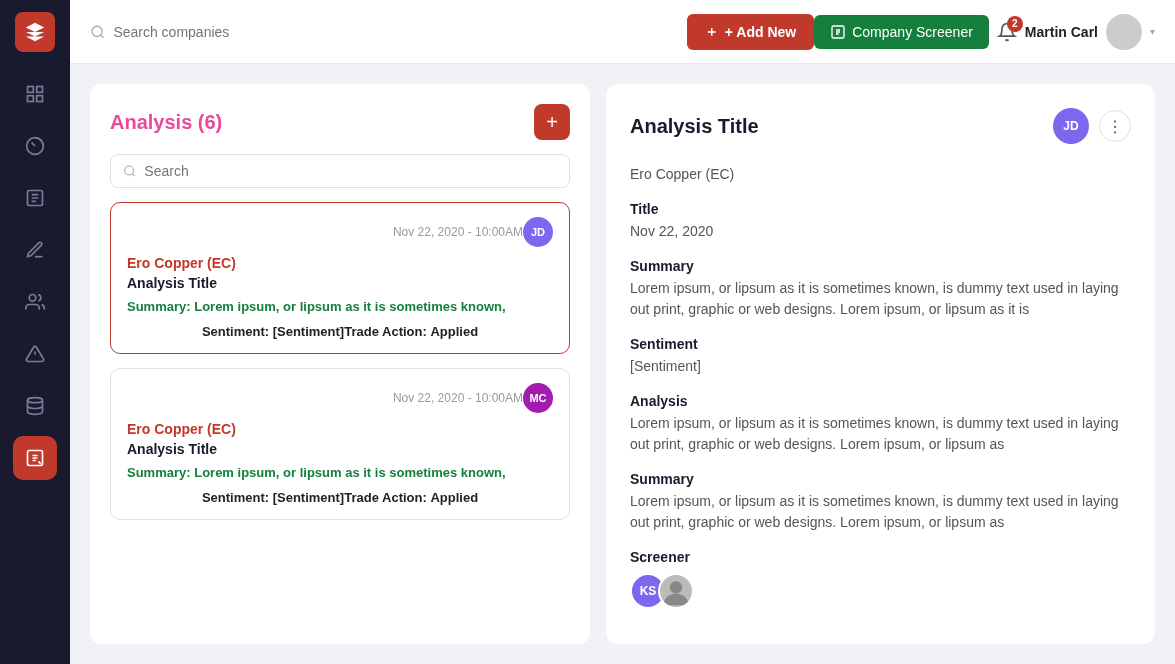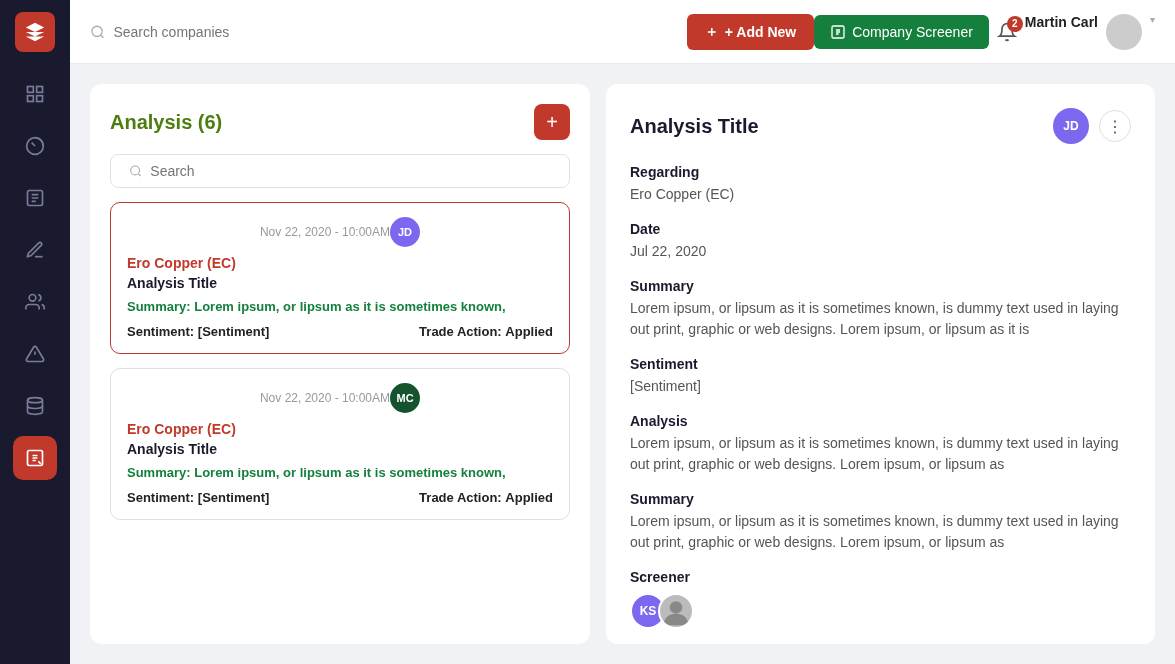--- a/index.html
+++ b/index.html
@@ -97,21 +97,21 @@
       display: flex; align-items: center; justify-content: center;
     }
     .notif-badge {
       position: absolute; top: 2px; right: 2px;
       background: #c0392b; color: #fff; border-radius: 50%;
       width: 16px; height: 16px; font-size: 10px;
       display: flex; align-items: center; justify-content: center;
       font-weight: 700;
     }
     .user-info {
-      display: flex; gap: 8px;
+      display: flex; align-items: center; gap: 8px;
       cursor: pointer;
     }
     .user-name { font-size: 14px; font-weight: 600; color: #222; }
     .user-avatar {
       width: 36px; height: 36px; border-radius: 50%;
       background: #ccc; overflow: hidden;
       display: flex; align-items: center; justify-content: center;
       font-size: 14px; font-weight: 700; color: #fff;
     }
     .chevron-icon { color: #aaa; font-size: 10px; }
@@ -133,65 +133,65 @@
       border-radius: 12px;
       padding: 20px;
       display: flex;
       flex-direction: column;
       gap: 14px;
       overflow: hidden;
     }
     .panel-header {
       display: flex; align-items: center; justify-content: space-between;
     }
-    .panel-title { font-size: 20px; font-weight: 700; color: #4d7c0f; }
+    .panel-title { font-size: 20px; font-weight: 700; color: #ec4899; }
     .btn-add-circle {
       width: 36px; height: 36px;
       background: #c0392b;
       border: none; border-radius: 8px;
       color: #fff; font-size: 20px;
       display: flex; align-items: center; justify-content: center;
       cursor: pointer;
     }
     .search-filter {
       display: flex; align-items: center; gap: 8px;
       border: 1px solid #e0e0e0; border-radius: 8px;
-      padding: 8px 18px;
+      padding: 8px 12px;
       color: #aaa;
     }
     .search-filter input {
       border: none; outline: none; background: transparent;
       font-size: 14px; color: #555; width: 100%;
     }
 
     
     .analysis-card {
       border: 1.5px solid #e0e0e0;
       border-radius: 10px;
       padding: 14px 16px;
       cursor: pointer;
     }
     .analysis-card.selected { border-color: #c0392b; }
     .card-meta {
-      display: flex; align-items: center; justify-content: center;
+      display: flex; align-items: center; justify-content: flex-end;
       margin-bottom: 8px;
     }
     .card-date { font-size: 12px; color: #999; }
     .avatar-circle {
       width: 30px; height: 30px; border-radius: 50%;
       display: flex; align-items: center; justify-content: center;
       font-size: 11px; font-weight: 700; color: #fff;
       flex-shrink: 0;
     }
     .card-company { color: #c0392b; font-size: 14px; font-weight: 600; margin-bottom: 4px; }
     .card-title { font-size: 14px; font-weight: 700; color: #1a1a2e; margin-bottom: 8px; }
     .card-summary { font-size: 13px; color: #555; margin-bottom: 10px; }
     .card-summary span { font-weight: 600; color: #15803d; }
     .card-footer {
-      display: flex; justify-content: space-between;
+      display: flex; justify-content: center;
       font-size: 13px; color: #555;
     }
     .card-footer span { font-weight: 600; color: #222; }
 
     
     .right-panel {
       flex: 1;
       background: #fff;
       border-radius: 12px;
       padding: 24px;
@@ -385,21 +385,21 @@
           <div>
             <span>Trade Action:</span>
             <span>Applied</span>
           </div>
         </div>
       </div>
 
       <div class="analysis-card">
         <div class="card-meta">
           <span class="card-date">Nov 22, 2020 - 10:00AM</span>
-          <div class="avatar-circle" style="background:#14532d;">
+          <div class="avatar-circle" style="background:#a21caf;">
             <span>MC</span>
           </div>
         </div>
         <div class="card-company">Ero Copper (EC)</div>
         <div class="card-title">Analysis Title</div>
         <div class="card-summary">
           <span>Summary:</span>
           <span>Lorem ipsum, or lipsum as it is sometimes known,</span>
         </div>
         <div class="card-footer">
@@ -422,27 +422,26 @@
           <div class="avatar-jd">
             <span>JD</span>
           </div>
           <button class="btn-more">
             <span>⋮</span>
           </button>
         </div>
       </div>
 
       <div class="detail-field">
-        <div class="detail-label">Regarding</div>
         <div class="detail-value">Ero Copper (EC)</div>
       </div>
 
       <div class="detail-field">
-        <div class="detail-label">Date</div>
-        <div class="detail-value">Jul 22, 2020</div>
+        <div class="detail-label">Title</div>
+        <div class="detail-value">Nov 22, 2020</div>
       </div>
 
       <div class="detail-field">
         <div class="detail-label">Summary</div>
         <div class="detail-value">Lorem ipsum, or lipsum as it is sometimes known, is dummy text used in laying out print, graphic or web designs. Lorem ipsum, or lipsum as it is</div>
       </div>
 
       <div class="detail-field">
         <div class="detail-label">Sentiment</div>
         <div class="detail-value">[Sentiment]</div>

